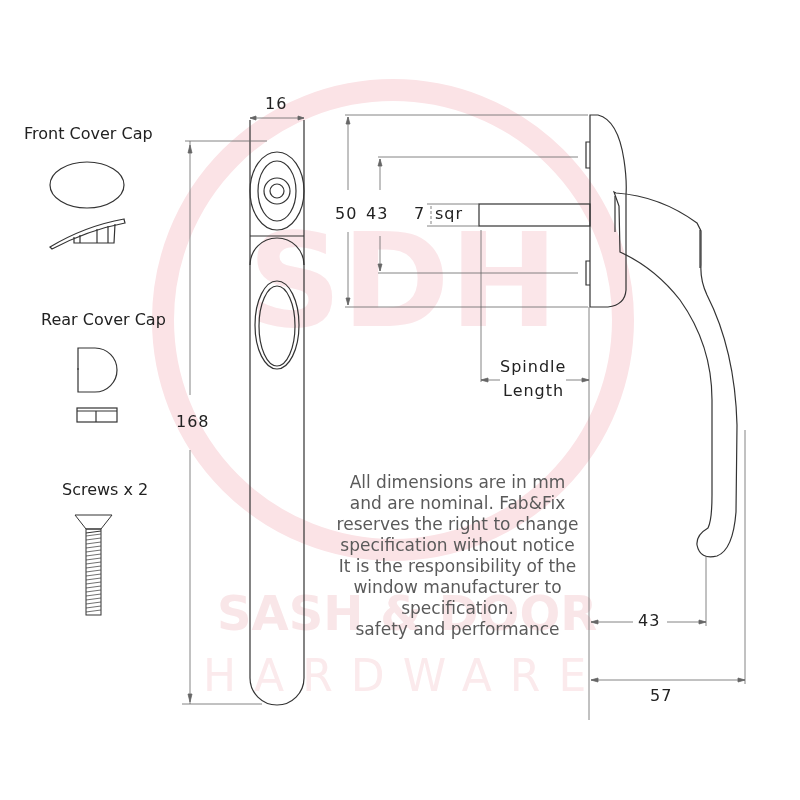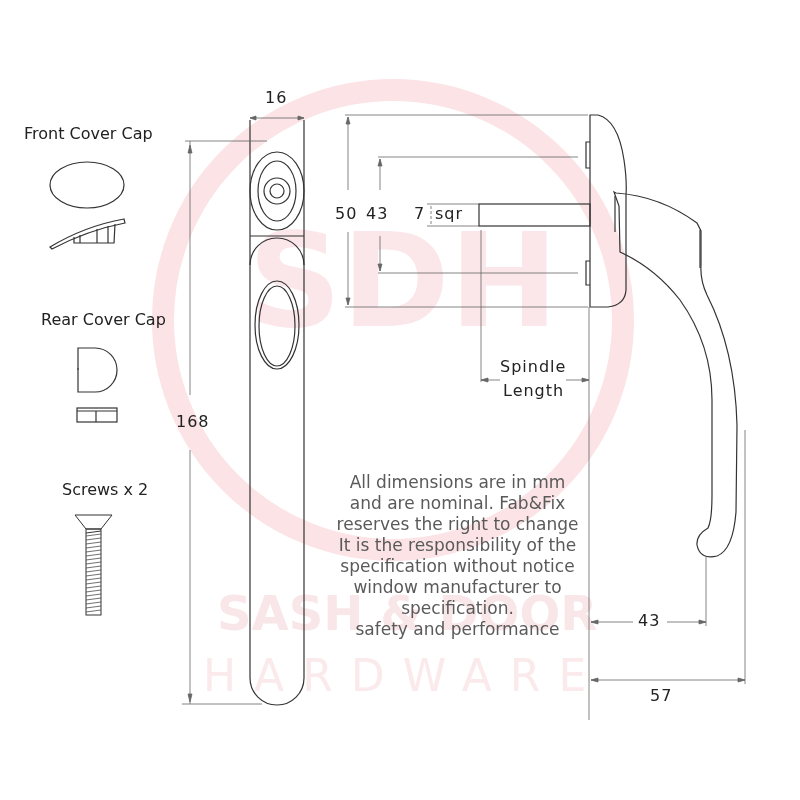--- a/index.html
+++ b/index.html
@@ -153,33 +153,33 @@
     <line x1="745" y1="430" x2="745" y2="684"></line>
     <line x1="591" y1="680" x2="745" y2="680"></line>
     <path d="M591 680 l7 -2 l0 4 z M745 680 l-7 -2 l0 4 z" fill="#666"></path>
   </g>
 </svg>
 
 <div class="lbl" style="left:24px; top:124px;">Front Cover Cap</div>
 <div class="lbl" style="left:41px; top:310px;">Rear Cover Cap</div>
 <div class="lbl" style="left:62px; top:480px;">Screws x 2</div>
 
-<div class="dim" style="left:265px; top:88px;">16</div>
+<div class="dim" style="left:265px; top:94px;">16</div>
 <div class="dim" style="left:176px; top:412px;">168</div>
 <div class="dim" style="left:335px; top:204px;">50</div>
 <div class="dim" style="left:366px; top:204px;">43</div>
 <div class="dim" style="left:414px; top:204px;">7</div>
 <div class="dim" style="left:435px; top:204px;">sqr</div>
 <div class="dim" style="left:500px; top:357px;">Spindle</div>
 <div class="dim" style="left:503px; top:381px;">Length</div>
 <div class="dim" style="left:638px; top:611px;">43</div>
 <div class="dim" style="left:650px; top:686px;">57</div>
 
 <div class="note">
   <div>All dimensions are in mm</div>
   <div>and are nominal. Fab&amp;Fix</div>
   <div>reserves the right to change</div>
+  <div>specification without notice</div>
   <div>It is the responsibility of the</div>
-  <div>specification without notice</div>
   <div>window manufacturer to</div>
   <div>specification.</div>
   <div>safety and performance</div>
 </div>
 
 </body></html>

